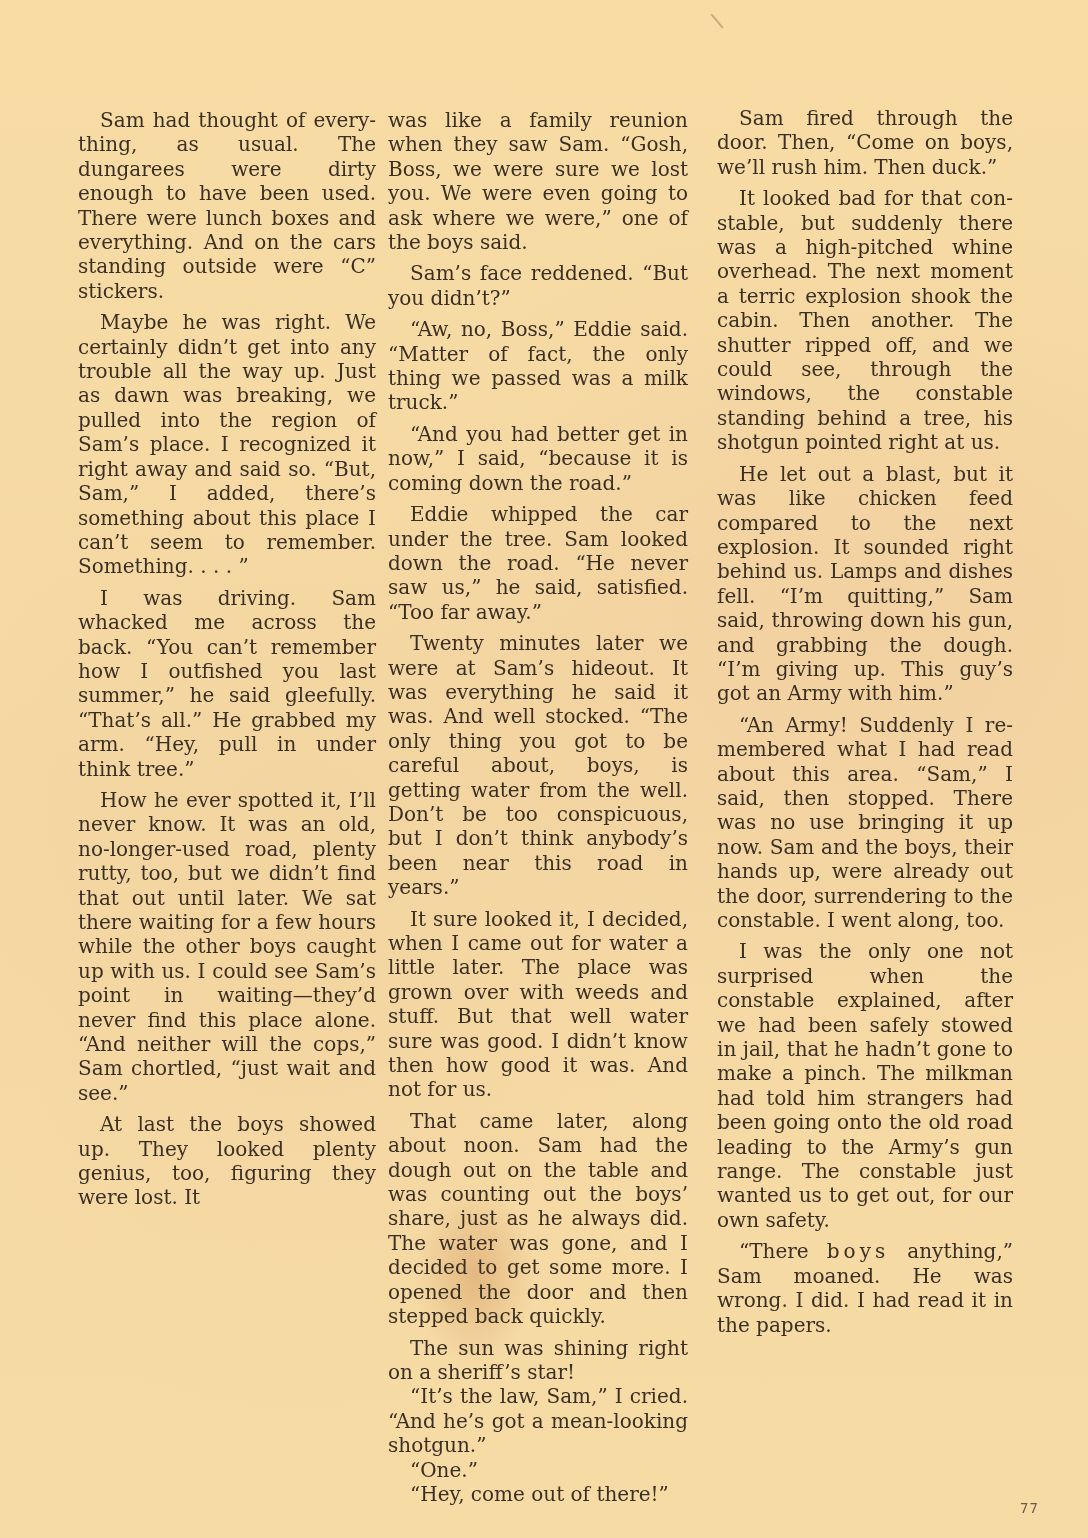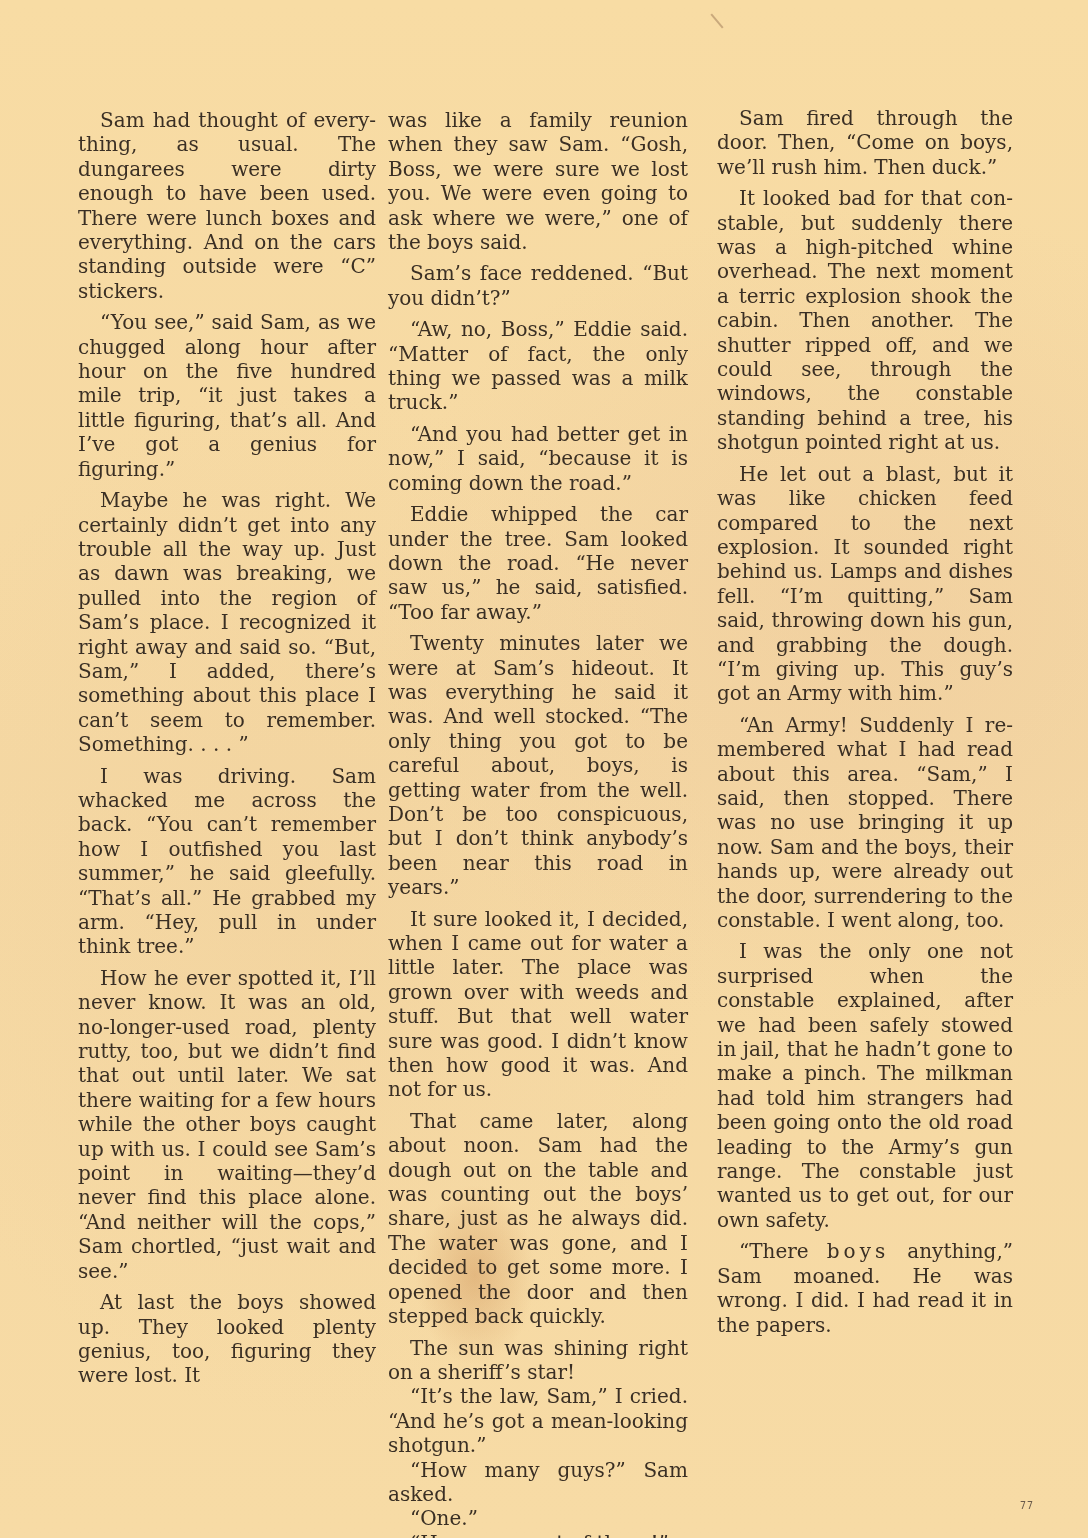--- a/index.html
+++ b/index.html
@@ -30,56 +30,54 @@
   .col-3 { left: 717px; width: 296px; top: 106px; }
   .para {
     margin: 0 0 7px 0;
     text-indent: 22px;
     hyphens: manual;
   }
   .para.tight { margin-bottom: 0; }
   .letterspaced { letter-spacing: 4px; }
   .page-mark {
     position: absolute; left: 1020px; top: 1500px;
-    font-size: 10px; color: #6a5a4a; letter-spacing: 1px;
+    font-size: 14px; color: #6a5a4a; letter-spacing: 1px;
     font-family: "DejaVu Sans Mono", monospace;
   }
   .corner-tick {
     position: absolute; left: 708px; top: 20px;
     width: 18px; height: 2px; background: #c9a97c;
     transform: rotate(50deg);
   }
 </style>
 </head>
 <body>
 
 <div class="page">
   <div class="corner-tick"></div>
 
   <div class="column col-1">
     <p class="para">Sam had thought of every­thing, as usual. The dungarees were dirty enough to have been used. There were lunch boxes and everything. And on the cars standing outside were “C” stickers.</p>
-    <p class="para tight">“You see,” said Sam, as we chugged along hour after hour on the five hundred mile trip, “it just takes a little figuring, that’s all. And I’ve got a genius for figuring.”</p>
     <p class="para" style="margin-top:7px">Maybe he was right. We cer­tainly didn’t get into any trou­ble all the way up. Just as dawn was breaking, we pulled into the region of Sam’s place. I rec­ognized it right away and said so. “But, Sam,” I added, there’s something about this place I can’t seem to remember. Some­thing. . . . ”</p>
     <p class="para">I was driving. Sam whacked me across the back. “You can’t remember how I outfished you last summer,” he said gleefully. “That’s all.” He grabbed my arm. “Hey, pull in under think tree.”</p>
     <p class="para">How he ever spotted it, I’ll never know. It was an old, no-longer-used road, plenty rutty, too, but we didn’t find that out until later. We sat there waiting for a few hours while the other boys caught up with us. I could see Sam’s point in waiting—they’d never find this place alone. “And neither will the cops,” Sam chortled, “just wait and see.”</p>
     <p class="para">At last the boys showed up. They looked plenty genius, too, figuring they were lost. It</p>
   </div>
 
   <div class="column col-2">
     <p class="para" style="text-indent:0">was like a family reunion when they saw Sam. “Gosh, Boss, we were sure we lost you. We were even going to ask where we were,” one of the boys said.</p>
     <p class="para">Sam’s face reddened. “But you didn’t?”</p>
     <p class="para">“Aw, no, Boss,” Eddie said. “Matter of fact, the only thing we passed was a milk truck.”</p>
     <p class="para">“And you had better get in now,” I said, “because it is com­ing down the road.”</p>
     <p class="para">Eddie whipped the car under the tree. Sam looked down the road. “He never saw us,” he said, satisfied. “Too far away.”</p>
     <p class="para">Twenty minutes later we were at Sam’s hideout. It was everything he said it was. And well stocked. “The only thing you got to be careful about, boys, is getting water from the well. Don’t be too conspicuous, but I don’t think anybody’s been near this road in years.”</p>
     <p class="para">It sure looked it, I decided, when I came out for water a little later. The place was grown over with weeds and stuff. But that well water sure was good. I didn’t know then how good it was. And not for us.</p>
     <p class="para">That came later, along about noon. Sam had the dough out on the table and was counting out the boys’ share, just as he always did. The water was gone, and I decided to get some more. I opened the door and then stepped back quickly.</p>
     <p class="para tight">The sun was shining right on a sheriff’s star!</p>
     <p class="para tight">“It’s the law, Sam,” I cried. “And he’s got a mean-looking shotgun.”</p>
-    <p class="para tight">“How many guys?” Sam ask­ed.</p>
     <p class="para tight">“One.”</p>
     <p class="para tight">“Hey, come out of there!”</p>
   </div>
 
   <div class="column col-3">
     <p class="para">Sam fired through the door. Then, “Come on boys, we’ll rush him. Then duck.”</p>
     <p class="para">It looked bad for that con­stable, but suddenly there was a high-pitched whine overhead. The next moment a terric explo­sion shook the cabin. Then another. The shutter ripped off, and we could see, through the windows, the constable standing behind a tree, his shotgun point­ed right at us.</p>
     <p class="para">He let out a blast, but it was like chicken feed compared to the next explosion. It sounded right behind us. Lamps and dish­es fell. “I’m quitting,” Sam said, throwing down his gun, and grabbing the dough. “I’m giving up. This guy’s got an Army with him.”</p>
     <p class="para">“An Army! Suddenly I re­membered what I had read about this area. “Sam,” I said, then stopped. There was no use bringing it up now. Sam and the boys, their hands up, were al­ready out the door, surrendering to the constable. I went along, too.</p>
     <p class="para">I was the only one not surpris­ed when the constable explain­ed, after we had been safely stowed in jail, that he hadn’t gone to make a pinch. The milk­man had told him strangers had been going onto the old road leading to the Army’s gun range. The constable just wanted us to get out, for our own safety.</p>

